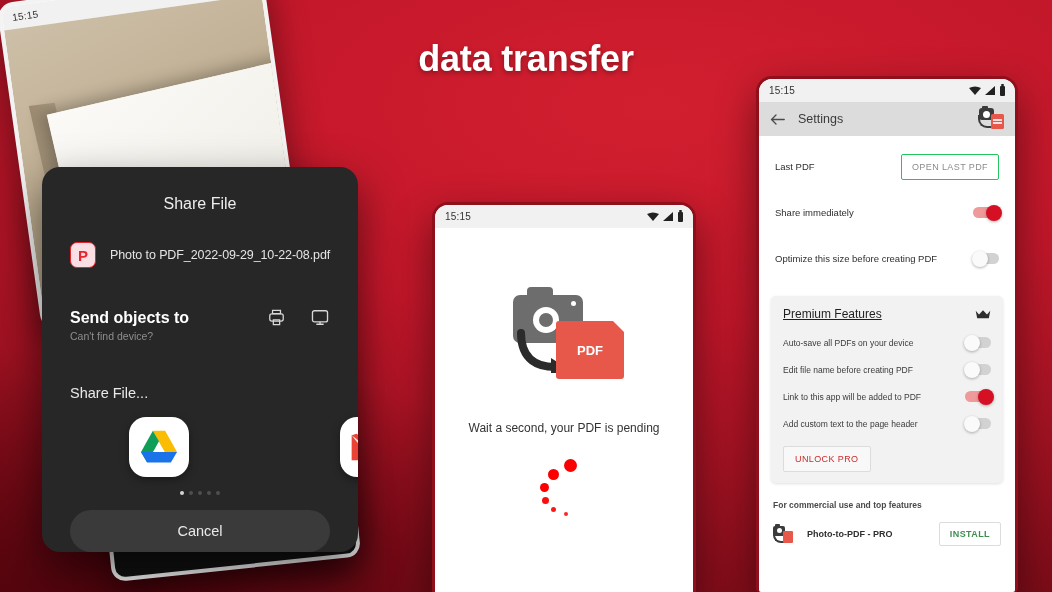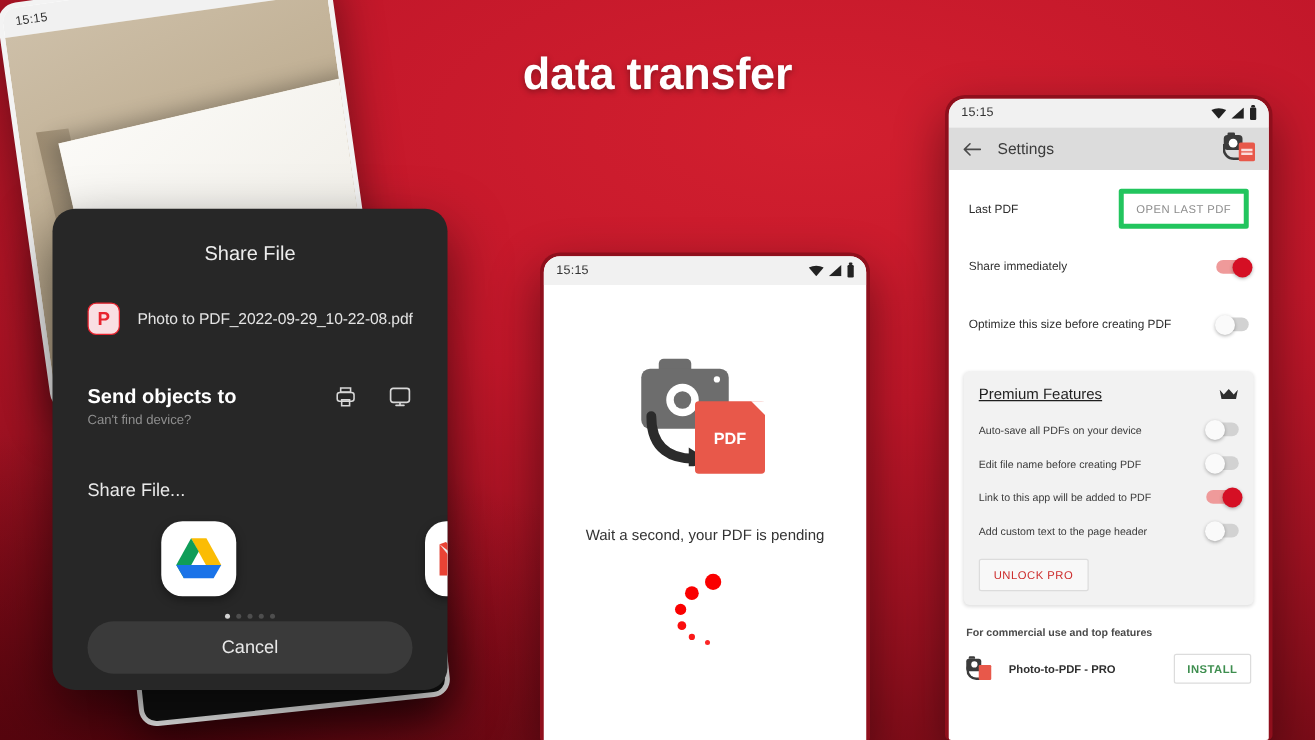--- a/index.html
+++ b/index.html
@@ -103,21 +103,21 @@
     width:60px;height:60px;border-radius:17px;background:#fff;
     display:flex;align-items:center;justify-content:center;
     box-shadow:0 3px 8px rgba(0,0,0,.35);position:absolute;
   }
   .app-drive{left:87px;}
   .app-gmail{left:298px;}
   .sd-dots{display:flex;gap:5px;justify-content:center;margin-top:12px;}
   .dot{width:4px;height:4px;border-radius:50%;background:#4e4e4e;}
   .dot.on{background:#d4d4d4;}
   .sd-cancel{
-    margin:2px 28px 0 28px;height:42px;border-radius:21px;background:#3a3a3a;
+    margin:15px 28px 0 28px;height:42px;border-radius:21px;background:#3a3a3a;
     color:#e9e9e9;font-size:14.5px;display:flex;align-items:center;justify-content:center;
   }
 
   
   .phone-center{
     position:absolute;left:432px;top:202px;width:264px;height:392px;
     background:#8f0f1c;border-radius:16px 16px 4px 4px;padding:3px 3px 0 3px;
     box-sizing:border-box;box-shadow:0 16px 40px rgba(0,0,0,.45);z-index:10;
   }
   .pc-screen{
@@ -127,21 +127,21 @@
   .pc-body{flex:1;display:flex;flex-direction:column;align-items:center;}
   .camera-art{margin-top:55px;position:relative;width:106px;height:100px;}
   .cam-body{
     position:absolute;left:2px;top:12px;width:70px;height:48px;background:#6d6d6d;border-radius:7px;
   }
   .cam-hump{position:absolute;left:16px;top:4px;width:26px;height:12px;background:#6d6d6d;border-radius:4px 4px 0 0;}
   .cam-lens{position:absolute;left:22px;top:24px;width:26px;height:26px;border-radius:50%;background:#fff;}
   .cam-lens::after{content:"";position:absolute;left:6px;top:6px;width:14px;height:14px;border-radius:50%;background:#6d6d6d;}
   .cam-dot{position:absolute;left:60px;top:18px;width:5px;height:5px;border-radius:50%;background:#fff;}
   .pdf-sheet{
-    position:absolute;left:45px;top:38px;width:56px;height:58px;background:#e8584a;border-radius:3px;
+    position:absolute;left:45px;top:38px;width:68px;height:58px;background:#e8584a;border-radius:3px;
     display:flex;align-items:center;justify-content:center;color:#fff;font-size:13px;font-weight:bold;
   }
   .pdf-sheet::before{content:"";position:absolute;right:0;top:0;border-width:0 11px 11px 0;border-style:solid;border-color:transparent #fff transparent transparent;}
   .arrow-curve{position:absolute;left:6px;top:44px;width:56px;height:46px;}
   .pc-wait{font-size:12px;color:#333;margin-top:38px;}
   .spinner{position:relative;width:60px;height:60px;margin-top:22px;}
   .spinner i{position:absolute;border-radius:50%;background:#fa0000;display:block;}
 
   
   .phone-right{
@@ -162,21 +162,21 @@
   .al-cam::before{content:"";position:absolute;left:3px;top:-2.5px;width:6px;height:3px;background:#3b3b3b;border-radius:1px 1px 0 0;}
   .al-lens{position:absolute;left:5px;top:4px;width:7px;height:7px;border-radius:50%;background:#fff;}
   .al-tail{position:absolute;left:0px;top:8px;width:13px;height:11px;border:2.6px solid #3b3b3b;border-top:none;border-right:none;border-radius:0 0 0 9px;}
   .al-pdf{position:absolute;right:0;top:7px;width:13px;height:15px;background:#e8584a;border-radius:1.5px;}
   .al-pdf::after{content:"";position:absolute;left:1.5px;top:5px;width:9px;height:1.5px;background:rgba(255,255,255,.8);box-shadow:0 3px 0 rgba(255,255,255,.8);}
 
   .settings-list{padding:0 16px;box-sizing:border-box;}
   .set-row{display:flex;align-items:center;min-height:31px;margin-top:15px;}
   .set-label{font-size:9.5px;color:#2e2e2e;}
   .ghost-btn{
-    margin-left:auto;border:4px solid #22c55e;border-radius:2px;
+    margin-left:auto;border:1px solid #22c55e;border-radius:2px;
     padding:7px 10px;font-size:9px;color:#8c8c8c;letter-spacing:.4px;background:#fff;
   }
   .toggle{margin-left:auto;width:26px;height:11px;border-radius:6px;position:relative;flex:0 0 auto;}
   .toggle.off{background:#d2d2d2;}
   .toggle.off::after{content:"";position:absolute;left:-1px;top:-2.5px;width:16px;height:16px;border-radius:50%;background:#fafafa;box-shadow:0 1px 3px rgba(0,0,0,.3);}
   .toggle.on{background:#ef9a9a;}
   .toggle.on::after{content:"";position:absolute;right:-3px;top:-2.5px;width:16px;height:16px;border-radius:50%;background:#d50f24;box-shadow:0 1px 3px rgba(0,0,0,.3);}
 
   .premium-card{
     margin:22px 12px 0 12px;background:#f2f2f2;border-radius:5px;padding:11px 12px 11px 12px;

